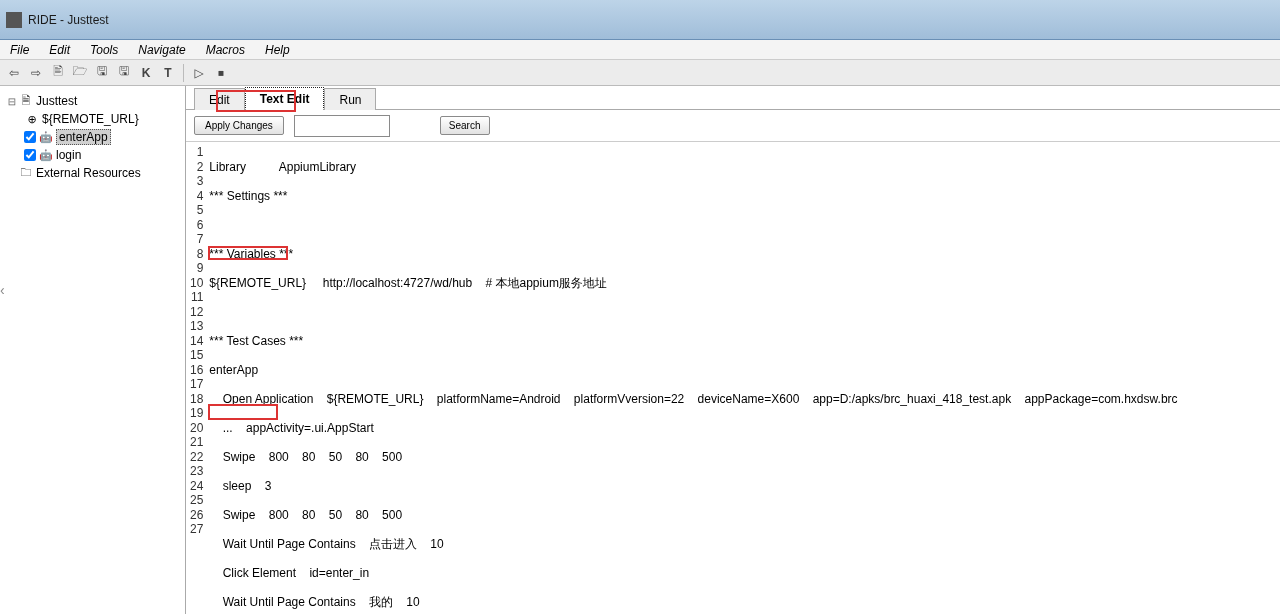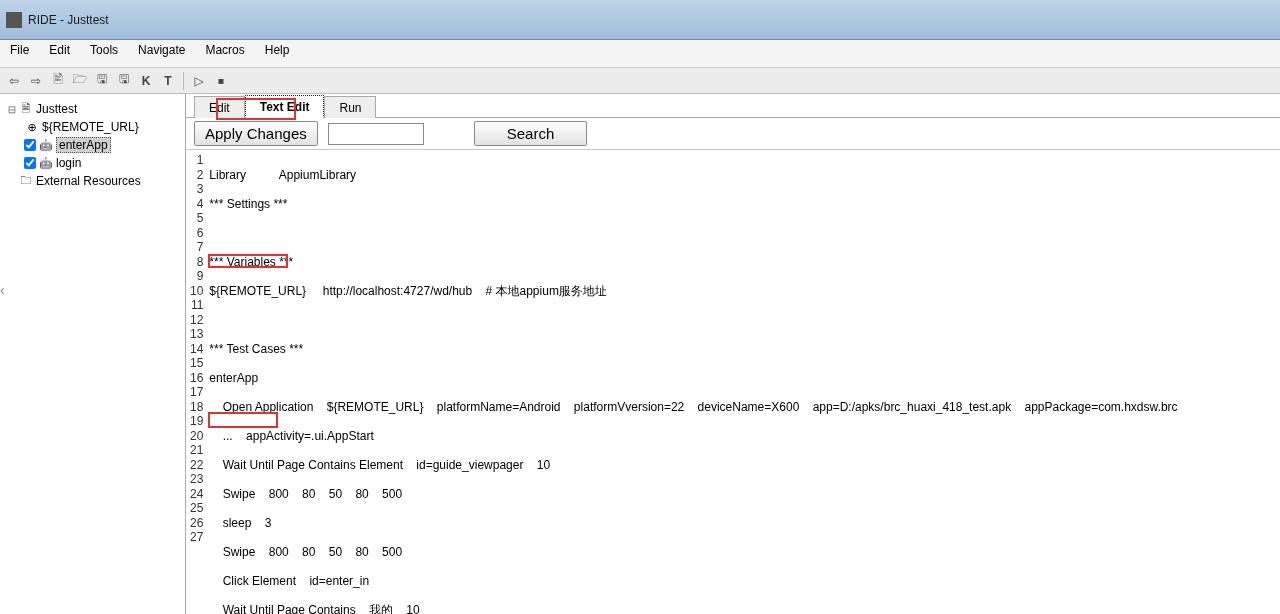--- a/index.html
+++ b/index.html
@@ -1,36 +1,36 @@
 <!DOCTYPE html>
 <html><head>
 <meta charset="utf-8">
 <style>
 * { margin:0; padding:0; box-sizing:border-box; font-family:"Segoe UI",Tahoma,Arial,sans-serif; font-size:12px; }
 body { width:1280px; height:614px; overflow:hidden; background:#f0f0f0; }
 .titlebar { height:40px; background:linear-gradient(#bdd4e8,#a0bdd9); border-bottom:1px solid #6a8fb5; display:flex; align-items:center; padding:0 6px; color:#1a1a1a; }
 .titlebar .icon { width:16px; height:16px; background:#555; margin-right:6px; }
-.menubar { height:28px; background:#f4f4f4; border-bottom:1px solid #ccc; display:flex; align-items:stretch; }
+.menubar { height:20px; background:#f4f4f4; border-bottom:1px solid #ccc; display:flex; align-items:stretch;font-style:italic; }
 .menubar .mitem { padding:2px 10px; line-height:16px; cursor:default; }
 .toolbar { height:26px; background:#ececec; border-bottom:1px solid #bbb; display:flex; align-items:center; padding:0 4px; gap:2px; }
 .tool { width:20px; height:20px; display:flex; align-items:center; justify-content:center; color:#444; font-size:12px; border:1px solid transparent; }
 .workspace { display:flex; height:calc(614px - 26px - 20px - 26px); }
 .sidebar { width:186px; background:#fff; border-right:1px solid #aaa; padding:6px 2px; overflow:auto; }
 .tree-row { display:flex; align-items:center; height:18px; padding-left:4px; }
 .tree-row .tw { width:12px; text-align:center; color:#666; font-size:10px; }
 .tree-row .ic { width:16px; height:14px; display:flex; align-items:center; justify-content:center; margin-right:2px; font-size:11px; }
 .tree-row .lbl { white-space:nowrap; }
 .sel { background:#d0d0d0; border:1px dotted #555; padding:0 2px; }
 input.cb { width:12px; height:12px; margin-right:2px; }
 .main { flex:1; background:#fff; display:flex; flex-direction:column; position:relative; }
 .tabs { height:24px; display:flex; align-items:flex-end; padding-left:8px; border-bottom:1px solid #aaa; }
 .tab { padding:4px 14px 3px 14px; border:1px solid #aaa; border-bottom:none; background:#eee; margin-right:0; position:relative; top:1px; }
 .tab.active { background:#fff; font-weight:bold; border:1px dotted #222; border-bottom:1px solid #fff; }
 .toolstrip { height:32px; display:flex; align-items:center; padding:4px 8px; gap:10px; border-bottom:1px solid #ccc; }
-.btn { padding:3px 10px; border:1px solid #8a8a8a; background:linear-gradient(#fff,#e2e2e2); border-radius:2px; font-size:15px; }
+.btn { padding:3px 10px; border:1px solid #8a8a8a; background:linear-gradient(#fff,#e2e2e2); border-radius:2px; font-size:10px; }
 .txt { width:96px; height:22px; border:1px solid #8a8a8a; padding:0 3px; }
 .editor { flex:1; display:flex; overflow:auto; background:#fff; position:relative; }
 .gutter { color:#333; padding:3px 6px 3px 4px; text-align:right; line-height:14.5px; font-size:12px; }
 .code { padding:3px 0; line-height:14.5px; font-size:12px; white-space:pre; color:#000; }
 .redbox { position:absolute; border:2px solid #d33; pointer-events:none; }
 .left-gutter { position:absolute; left:0; top:282px; color:#888; font-size:14px; }
 </style>
 </head>
 <body>
 
@@ -93,21 +93,21 @@
   <div class="main">
     <div class="tabs">
       <div class="tab">Edit</div>
       <div class="tab active">Text Edit</div>
       <div class="tab">Run</div>
     </div>
     <div class="toolstrip">
       <button class="btn">Apply Changes</button>
       <input class="txt" type="text" style="">
       <span style="width:30px"></span>
-      <button class="btn" style="padding:3px 32px">Search</button>
+      <button class="btn" style="padding:3px 8px">Search</button>
     </div>
     <div class="editor">
       <div class="gutter">
         <div>1</div>
         <div>2</div>
         <div>3</div>
         <div>4</div>
         <div>5</div>
         <div>6</div>
         <div>7</div>
@@ -136,24 +136,24 @@
 <div>Library          AppiumLibrary</div>
 <div>*** Settings ***</div>
 <div>&nbsp;</div>
 <div>*** Variables ***</div>
 <div>${REMOTE_URL}     http://localhost:4727/wd/hub    # 本地appium服务地址</div>
 <div>&nbsp;</div>
 <div>*** Test Cases ***</div>
 <div>enterApp</div>
 <div>    Open Application    ${REMOTE_URL}    platformName=Android    platformVversion=22    deviceName=X600    app=D:/apks/brc_huaxi_418_test.apk    appPackage=com.hxdsw.brc</div>
 <div>    ...    appActivity=.ui.AppStart</div>
-<div>    Wait Until Page Contains Element    id=guide_viewpager    10</div>
 <div>    Swipe    800    80    50    80    500</div>
 <div>    sleep    3</div>
 <div>    Swipe    800    80    50    80    500</div>
+<div>    Wait Until Page Contains    点击进入    10</div>
 <div>    Click Element    id=enter_in</div>
 <div>    Wait Until Page Contains    我的    10</div>
 
 
 
 
 
 
 
 

